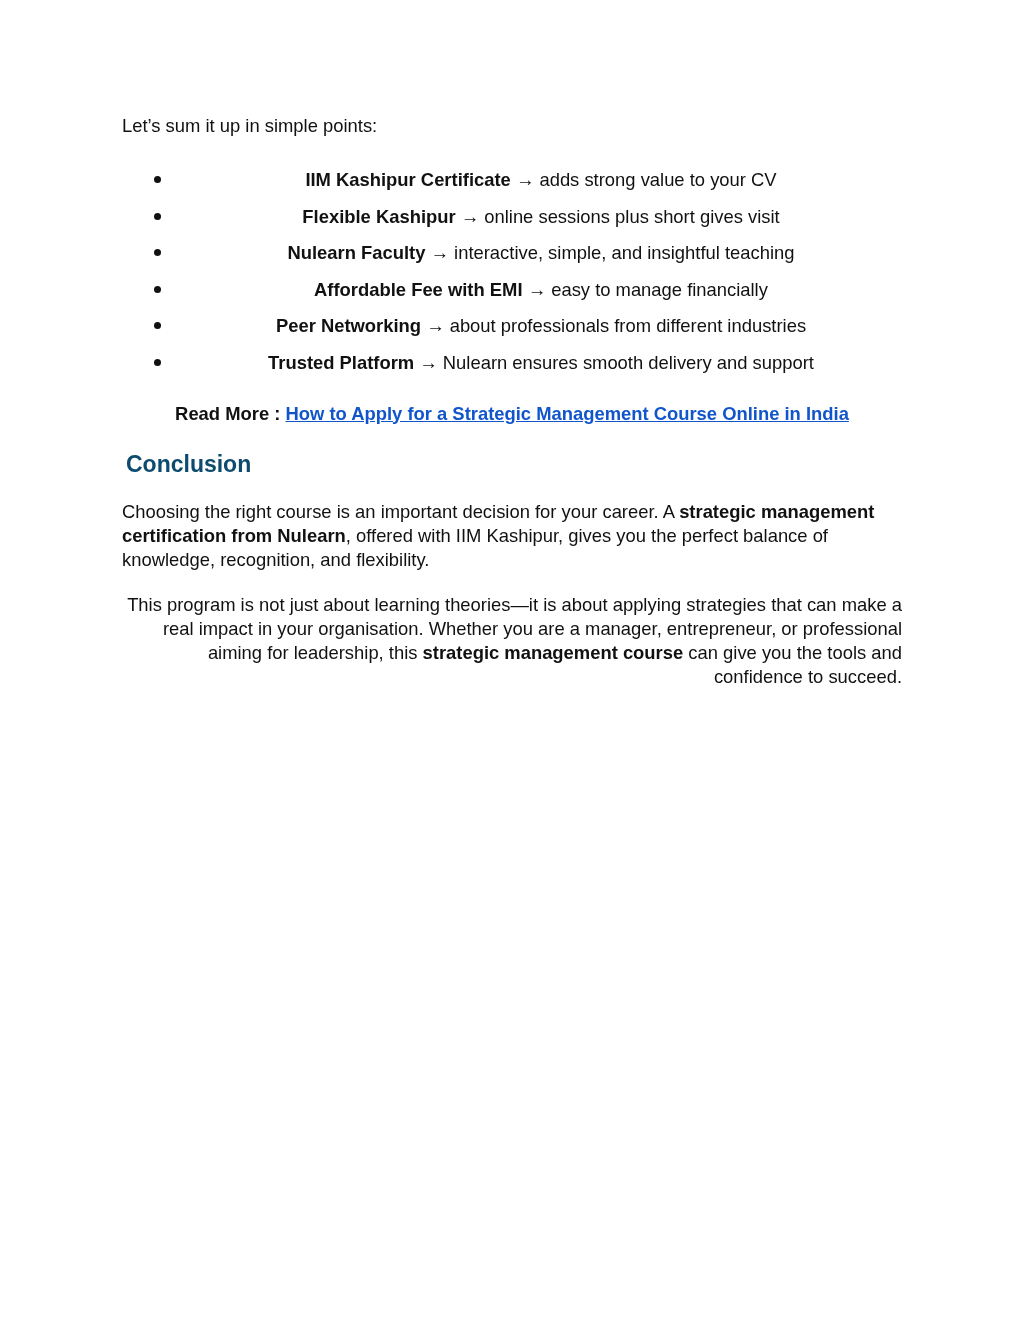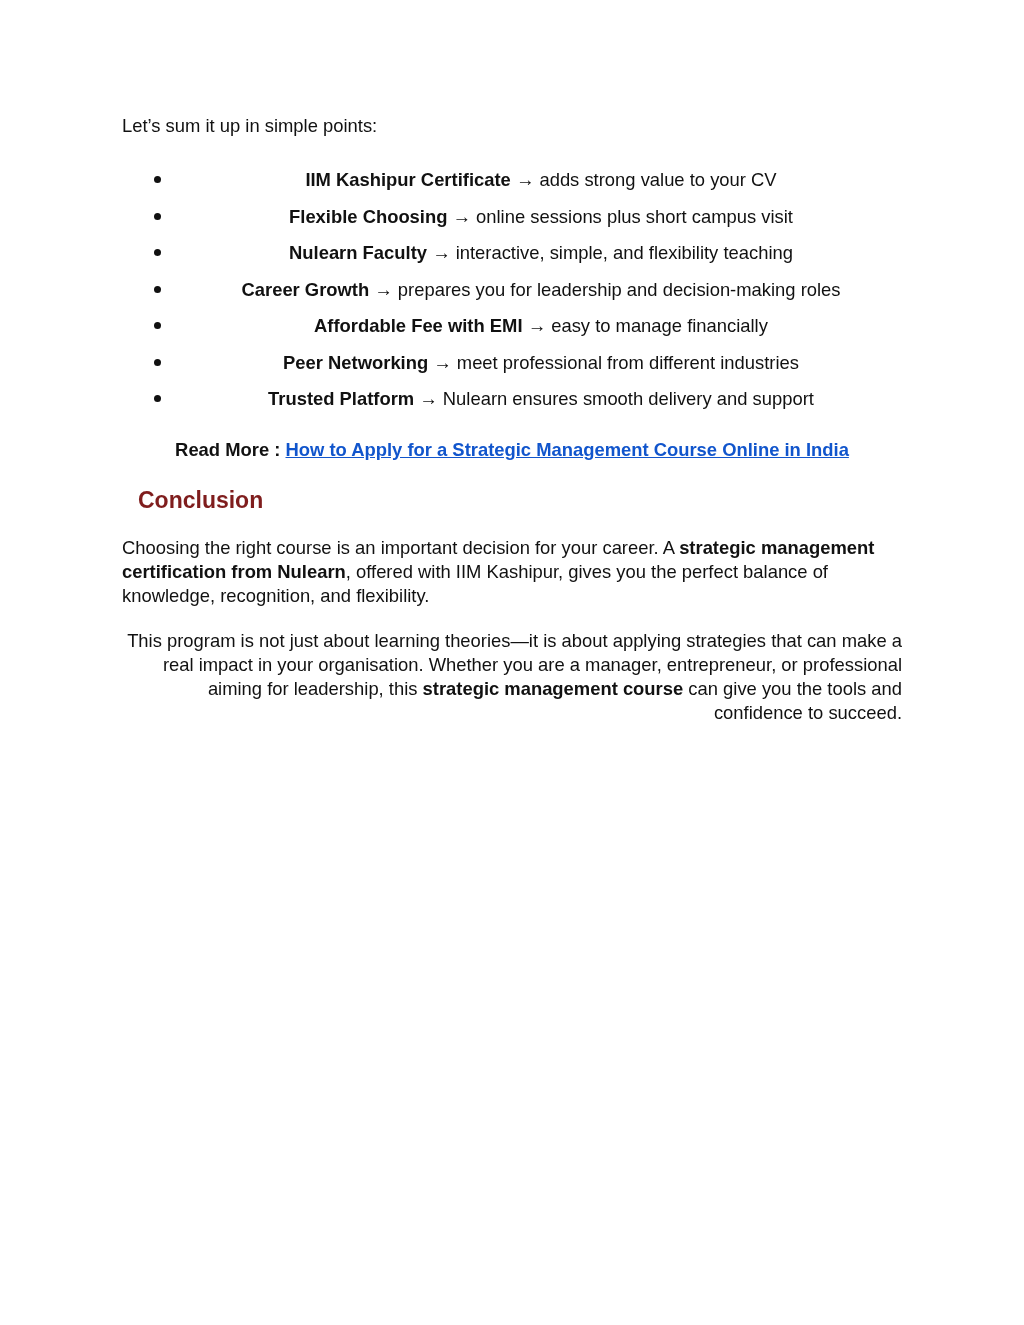--- a/index.html
+++ b/index.html
@@ -52,25 +52,25 @@
 
   p.read-more { margin: 0 0 24px 0; text-align: center; }
   a.doc-link {
     color: #1155cc;
     font-weight: bold;
     text-decoration: underline;
     cursor: pointer;
   }
 
   h2.conclusion {
-    margin: 0 0 22px 16px;
+    margin: 0 0 22px 4px;
     font-size: 23px;
     line-height: 28px;
     font-weight: bold;
-    color: #7f1d1d;
+    color: #0c4a6e;
   }
 
   p.body { margin: 0 0 21px 0; }
   p.body.last { margin-bottom: 0; text-align: right; }
 </style>
 </head>
 <body>
 
 <div class="page">
   <div class="content">
@@ -78,42 +78,37 @@
     <p class="intro">Let’s sum it up in simple points:</p>
 
     <ul class="points">
       <li>
         <span class="dot"></span>
         <span class="b">IIM Kashipur Certificate</span>
         <span>→ adds strong value to your CV</span>
       </li>
       <li>
         <span class="dot"></span>
-        <span class="b">Flexible Choosing</span>
-        <span>→ online sessions plus short campus visit</span>
+        <span class="b">Flexible Kashipur</span>
+        <span>→ online sessions plus short gives visit</span>
       </li>
       <li>
         <span class="dot"></span>
         <span class="b">Nulearn Faculty</span>
-        <span>→ interactive, simple, and flexibility teaching</span>
-      </li>
-      <li>
-        <span class="dot"></span>
-        <span class="b">Career Growth</span>
-        <span>→ prepares you for leadership and decision-making roles</span>
+        <span>→ interactive, simple, and insightful teaching</span>
       </li>
       <li>
         <span class="dot"></span>
         <span class="b">Affordable Fee with EMI</span>
         <span>→ easy to manage financially</span>
       </li>
       <li>
         <span class="dot"></span>
         <span class="b">Peer Networking</span>
-        <span>→ meet professional from different industries</span>
+        <span>→ about professionals from different industries</span>
       </li>
       <li>
         <span class="dot"></span>
         <span class="b">Trusted Platform</span>
         <span>→ Nulearn ensures smooth delivery and support</span>
       </li>
     </ul>
 
     <p class="read-more">
       <span class="b">Read More :</span>

